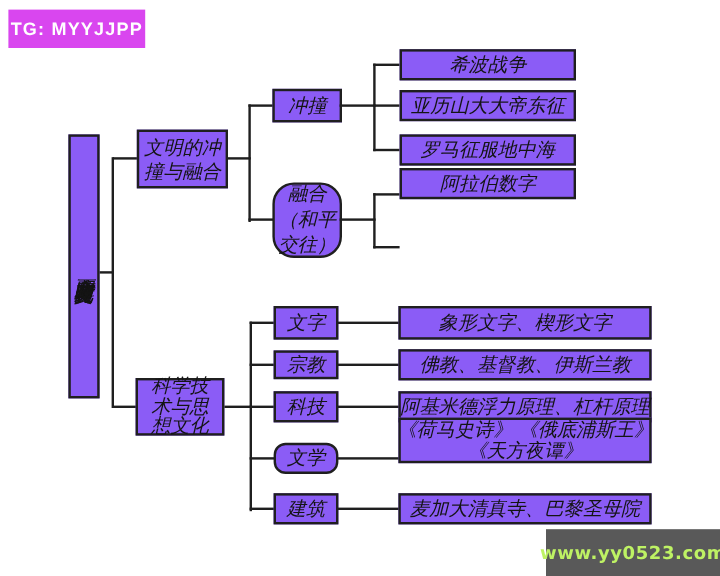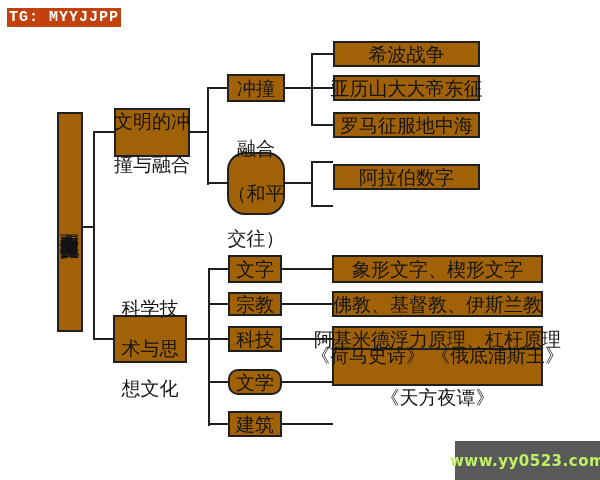--- a/index.html
+++ b/index.html
@@ -1,35 +1,35 @@
 <!DOCTYPE html>
 <html><head>
 <meta charset="utf-8">
 <style>
   html,body{margin:0;padding:0;background:#ffffff;}
   #canvas{
     position:relative;width:600px;height:480px;background:#ffffff;
     overflow:hidden;font-family:"DejaVu Serif","Liberation Serif",serif;color:#141414;
   }
   .box{
-    position:absolute;box-sizing:border-box;border:2px solid #1f1f1f;background:#a16207;
+    position:absolute;box-sizing:border-box;border:2px solid #1f1f1f;background:#8b5cf6;
     display:flex;flex-direction:column;align-items:center;justify-content:center;
-    text-align:center;font-size:19px;line-height:1.2;white-space:nowrap;
+    text-align:center;font-size:16px;line-height:1.2;white-space:nowrap;font-style:italic;
   }
-  .box .ln{display:block;margin-top:20px;}
+  .box .ln{display:block;}
   .hline{position:absolute;height:2px;background:#1f1f1f;}
   .vline{position:absolute;width:2px;background:#1f1f1f;}
   .root{
     left:57px;top:112px;width:26px;height:220px;
     writing-mode:vertical-rl;text-orientation:upright;letter-spacing:0.5px;white-space:nowrap;
   }
   .badge{
-    position:absolute;left:7px;top:8px;width:114px;height:19px;background:#c2410c;
+    position:absolute;left:7px;top:8px;width:114px;height:32px;background:#d946ef;
     color:#ffffff;display:flex;align-items:center;justify-content:center;
-    font-family:Liberation Mono, monospace;font-size:15px;font-weight:bold;letter-spacing:1px;
+    font-family:Liberation Sans, sans-serif;font-size:15px;font-weight:bold;letter-spacing:1px;
   }
   .footerbar{
     position:absolute;left:455px;top:441px;width:145px;height:39px;background:#595959;
     color:#bef264;display:flex;align-items:center;justify-content:center;
     font-family:"DejaVu Sans","Liberation Sans",sans-serif;font-size:15px;font-weight:bold;letter-spacing:0.5px;
   }
   
   .b1{left:114px;top:108px;width:76px;height:49px;}
   .b2{left:113px;top:315px;width:74px;height:48px;line-height:1.05;}
   .n-conflict{left:227px;top:74px;width:58px;height:28px;}
@@ -81,21 +81,21 @@
     <span class="ln">融合</span>
     <span class="ln">（和平</span>
     <span class="ln">交往）</span>
   </div>
 
   <div class="hline" style="left:283px;top:182px;width:30px;"></div>
   <div class="vline" style="left:311px;top:161px;height:46px;"></div>
   <div class="hline" style="left:311px;top:161px;width:22px;"></div>
   <div class="hline" style="left:311px;top:205px;width:22px;"></div>
 
-  <div class="box lf1" style="top:164px;text-align:center;">阿拉伯数字</div>
+  <div class="box lf1" style="top:140px;text-align:center;">阿拉伯数字</div>
 
   <div class="box b2">
     <span class="ln">科学技</span>
     <span class="ln">术与思</span>
     <span class="ln">想文化</span>
   </div>
 
   <div class="hline" style="left:187px;top:338px;width:23px;"></div>
   <div class="vline" style="left:208px;top:268px;height:158px;"></div>
   <div class="hline" style="left:208px;top:268px;width:22px;"></div>
@@ -116,16 +116,17 @@
   <div class="hline" style="left:281px;top:381px;width:52px;"></div>
   <div class="hline" style="left:281px;top:423px;width:52px;"></div>
 
   <div class="box lf2" style="top:255px;height:28px;">象形文字、楔形文字</div>
   <div class="box lf2" style="top:291px;height:26px;">佛教、基督教、伊斯兰教</div>
   <div class="box lf2" style="top:326px;height:26px;">阿基米德浮力原理、杠杆原理</div>
   <div class="box lf2" style="top:348px;height:38px;line-height:1.15;">
     <span class="ln">《荷马史诗》 《俄底浦斯王》</span>
     <span class="ln">《天方夜谭》</span>
   </div>
+  <div class="box lf2" style="top:411px;height:26px;">麦加大清真寺、巴黎圣母院</div>
 
   <div class="footerbar">www.yy0523.com</div>
 
 </div>
 
 </body></html>

